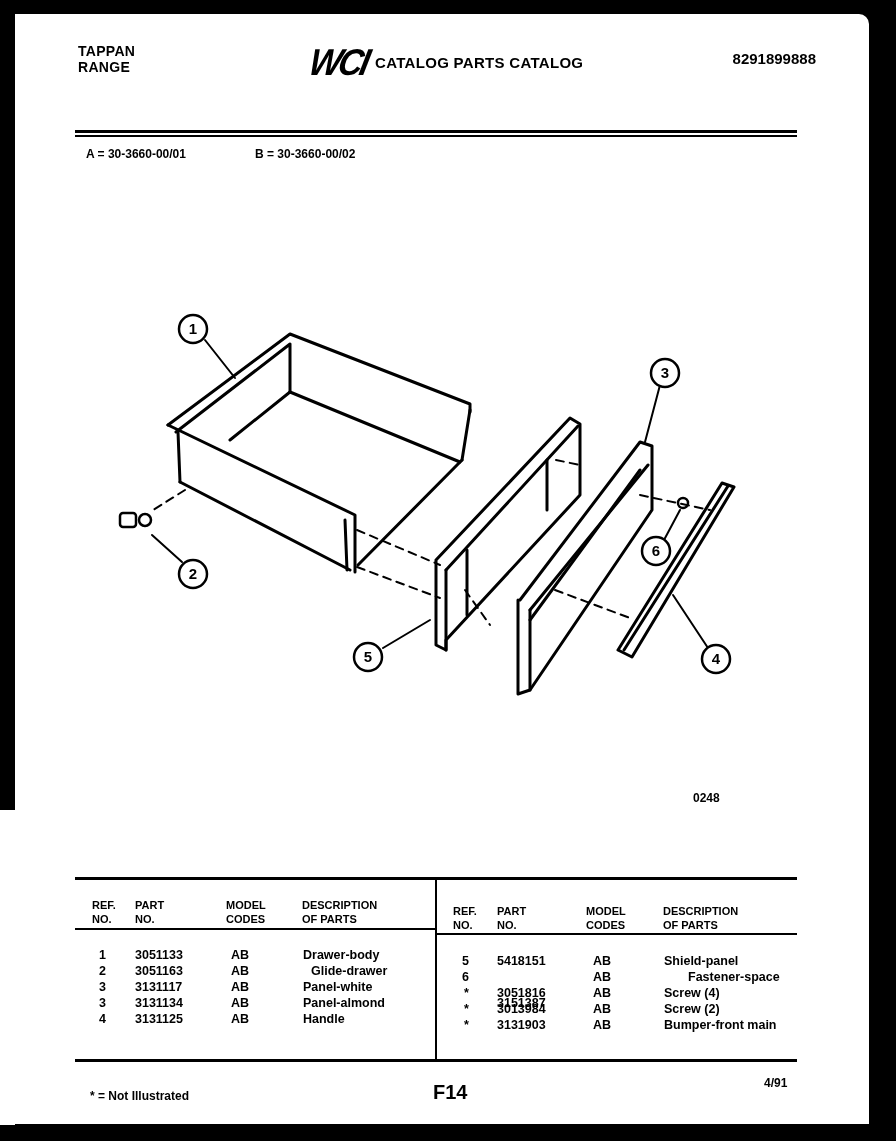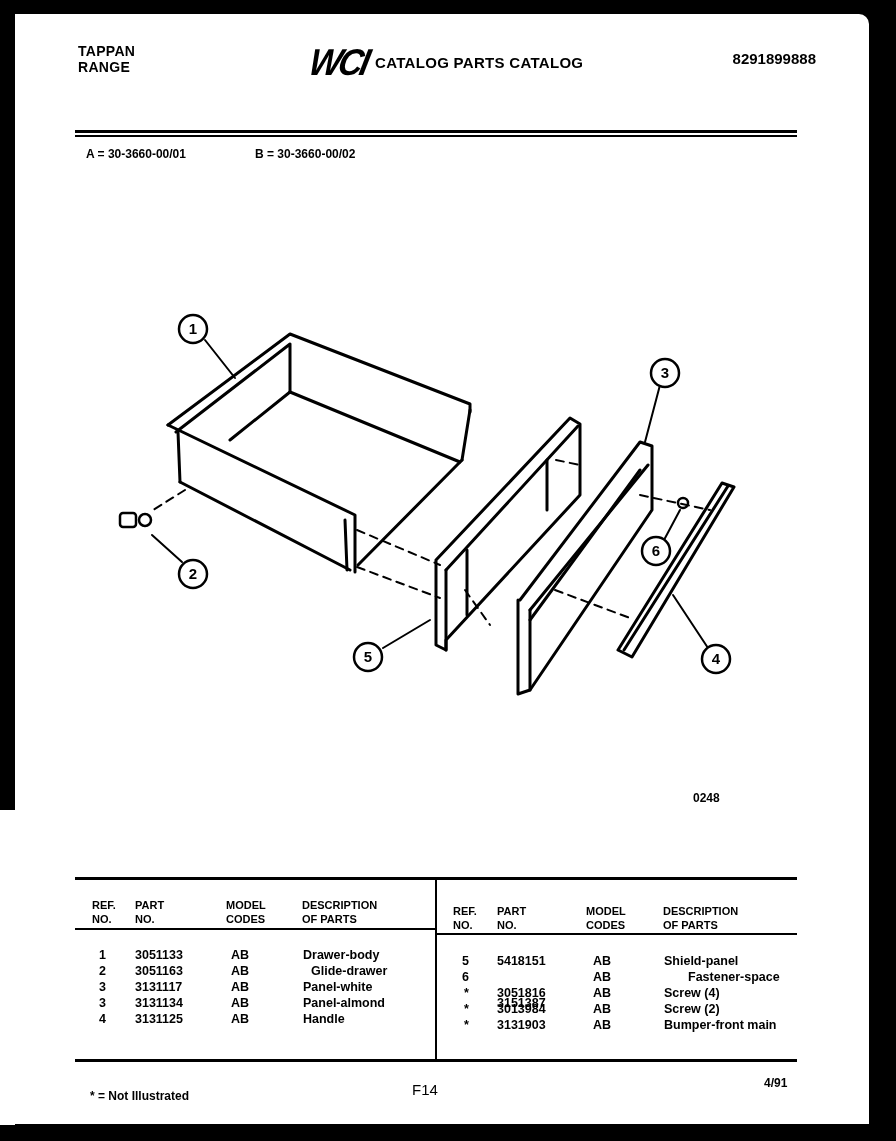--- a/index.html
+++ b/index.html
@@ -27,21 +27,21 @@
     .table { left: 75px; top: 877px; width: 722px; height: 170px; }
     .table .topline { position: absolute; left: 0; top: 0; width: 722px; height: 3px; background: #000; }
     .table .midline { position: absolute; left: 0; top: 51px; width: 722px; height: 2px; background: #000; }
     .table .divider { position: absolute; left: 360px; top: 0; width: 2px; height: 182px; background: #000; }
     .table .botline { position: absolute; left: 0; top: 182px; width: 722px; height: 3px; background: #000; }
     .col-hdr { position: absolute; font-size: 11px; font-weight: bold; line-height: 14px; top: 21px; }
     .rows { position: absolute; top: 70px; font-size: 12.5px; font-weight: bold; line-height: 16px; }
     .row { position: relative; height: 16px; }
     .row span { position: absolute; white-space: nowrap; }
     .footer-note { left: 90px; top: 1073px; font-size: 12px; font-weight: bold; margin-top: 16px; }
-    .page-id { left: 412px; top: 1081px; font-size: 15px; font-weight: normal; }
+    .page-id { left: 433px; top: 1081px; font-size: 20px; font-weight: bold; }
     .date { left: 764px; top: 1076px; font-size: 12px; font-weight: bold; }
   </style>
 </head>
 <body>
 
 <div class="page"></div>
 <div class="left-strip"></div>
 
 <div class="abs hdr-left">
   <div>TAPPAN</div>

